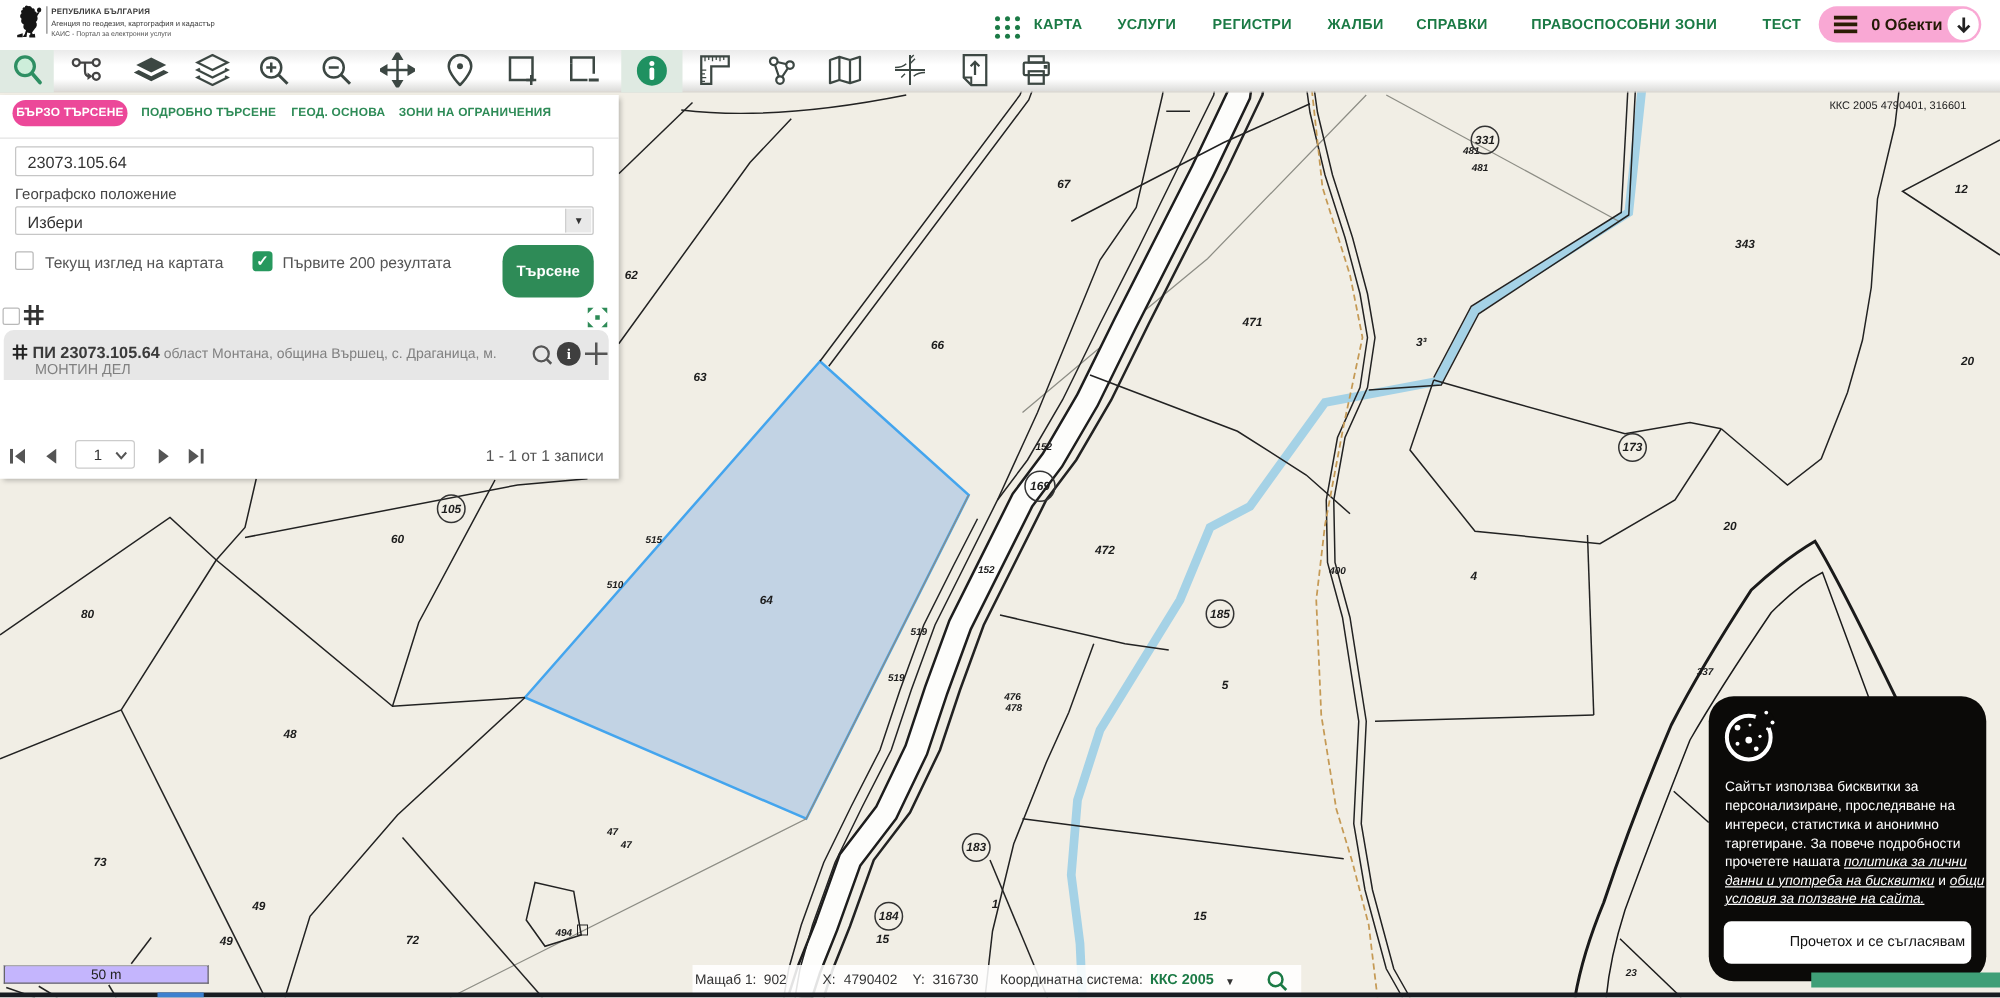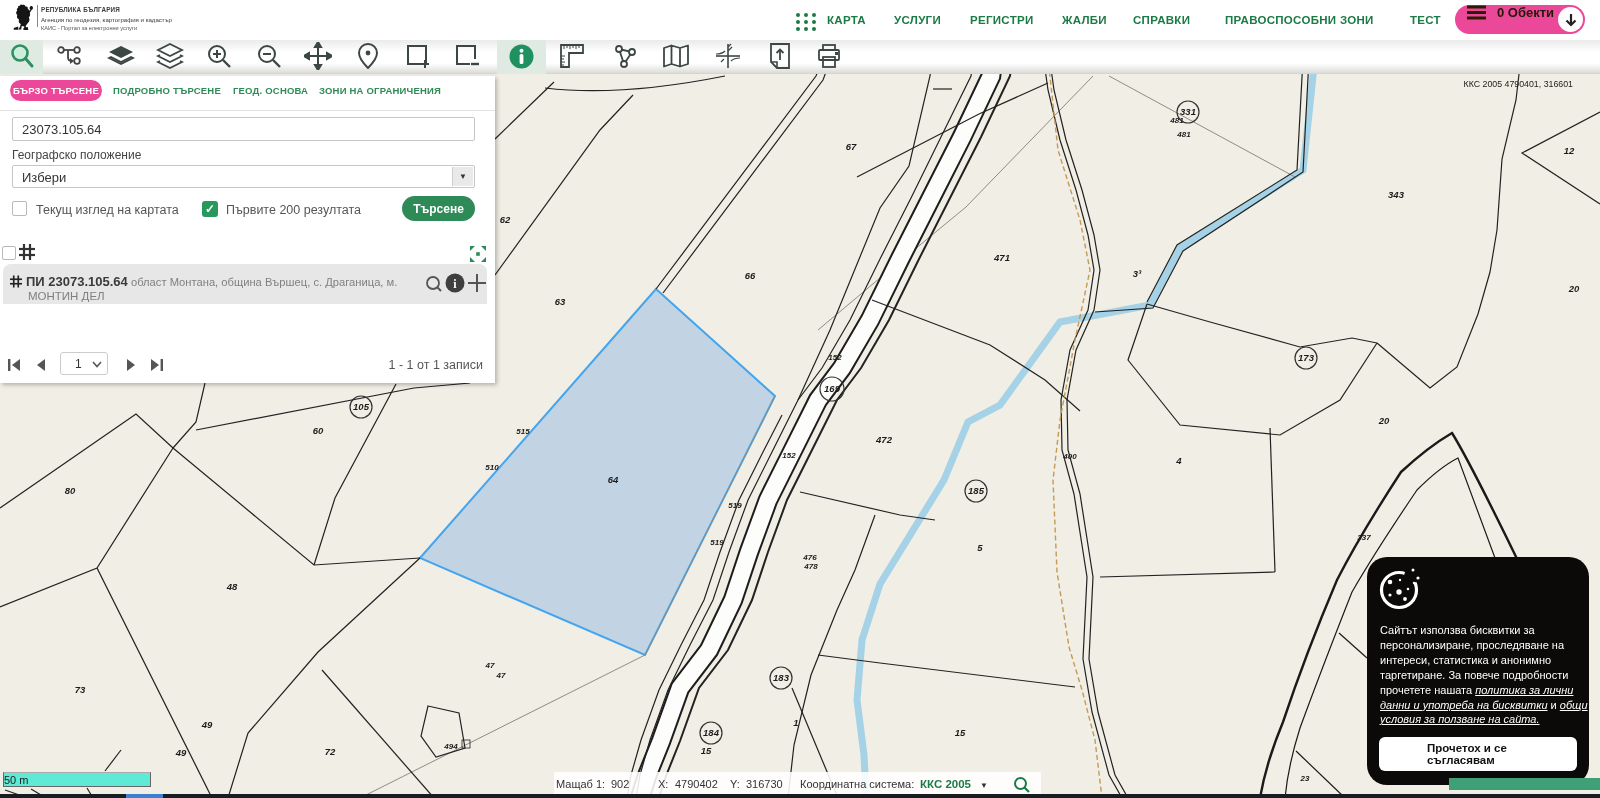--- a/index.html
+++ b/index.html
@@ -8,21 +8,21 @@
 
 #topbar { position:absolute; left:0; top:0; width:1600px; height:40px; background:#fff; z-index:30; }
 #logo { position:absolute; left:10px; top:3px; }
 #logosep { position:absolute; left:37px; top:5px; width:1px; height:22px; background:#888; }
 #logotxt { position:absolute; left:41px; top:6px; color:#3a3a3a; }
 #logotxt .l1 { font-size:6.3px; font-weight:bold; letter-spacing:.2px; }
 #logotxt .l2 { font-size:6.1px; margin-top:2.5px; }
 #logotxt .l3 { font-size:5.6px; margin-top:2.5px; color:#555; }
 #menu { position:absolute; left:0; top:0; width:1600px; height:40px; }
 #menu .item { position:absolute; top:14px; color:#1b7a45; font-weight:bold; font-size:11.5px; letter-spacing:.3px; white-space:nowrap; }
-#objpill { position:absolute; top:5px; width:130px; height:29px; background:#ec4899; border-radius:15px; display:flex; }
+#objpill { position:absolute; top:5px; width:130px; height:29px; background:#f9a8d4; border-radius:15px; display:flex; align-items:center; }
 #objpill .txt { font-size:13px; font-weight:bold; color:#231a05; margin-left:11px; }
 #objpill .circ { position:absolute; right:2px; top:2px; width:25px; height:25px; border-radius:50%; background:#fff; display:flex; align-items:center; justify-content:center; }
 
 .tbar { position:absolute; top:38px; height:36px; z-index:25; display:flex; }
 #tbar1 { left:0; width:490px; }
 #tbar2 { left:497px; width:355px; }
 .tcell { height:36px; display:flex; align-items:center; justify-content:center; }
 .tactive { background:#dfeae2; }
 
 #panel { position:absolute; left:0; top:76px; width:495px; height:307px; background:#fff; z-index:20; box-shadow:2px 2px 4px rgba(0,0,0,.25); }
@@ -30,38 +30,38 @@
 .tabpill { position:absolute; left:10px; top:4px; width:92px; height:21px; background:#ec4899; color:#fff; border-radius:11px; font-size:9.5px; white-space:nowrap; font-weight:bold; display:flex; align-items:center; justify-content:center; letter-spacing:.2px; }
 .tab { position:absolute; top:9px; color:#2e8b57; font-size:9.5px; font-weight:bold; white-space:nowrap; letter-spacing:.2px; }
 #inp1 { position:absolute; left:12px; top:41px; width:463px; height:24px; border:1px solid #c6c6c6; border-radius:2px; font-size:13px; color:#333; display:flex; align-items:center; padding-left:9px; }
 #lbl1 { position:absolute; left:12px; top:72px; font-size:12px; color:#444; }
 #sel1 { position:absolute; left:12px; top:89px; width:463px; height:23px; border:1px solid #c6c6c6; border-radius:2px; font-size:13px; color:#333; }
 #sel1 .stxt { position:absolute; left:9px; top:4px; }
 #sel1 .sbtn { position:absolute; right:1px; top:1px; width:21px; height:19px; background:#e9e9e9; border-left:1px solid #cfcfcf; display:flex; align-items:center; justify-content:center; font-size:8px; color:#333; }
 .cb { position:absolute; width:15px; height:15px; border:1px solid #b9b9b9; border-radius:2px; background:#fff; }
 .cbg { position:absolute; width:16px; height:16px; border-radius:3px; background:#27985e; color:#fff; font-size:12px; font-weight:bold; text-align:center; line-height:16px; }
 .cbl { position:absolute; font-size:12.5px; color:#555; }
-#btnsearch { position:absolute; left:402px; top:120px; width:73px; height:25px; background:#2e8b57; border-radius:13px; color:#fff; font-weight:bold; font-size:12px; display:flex; align-items:center; justify-content:center; }
+#btnsearch { position:absolute; left:402px; top:120px; width:73px; height:42px; background:#2e8b57; border-radius:13px; color:#fff; font-weight:bold; font-size:12px; display:flex; align-items:center; justify-content:center; }
 #rescard { position:absolute; left:3px; top:188px; width:484px; height:40px; background:#e7e7e7; border-radius:8px 8px 0 0; }
 #resyellow { position:absolute; left:3px; top:232px; width:484px; height:42px; background:#f5c566; border-radius:0 0 8px 8px; font-size:8.7px; color:#3b3b2e; font-weight:bold; line-height:14px; padding:5px 0 0 9px; white-space:nowrap; }
 #pager { position:absolute; left:0px; top:276px; width:495px; height:24px; }
 
 #wm { position:absolute; left:51px; top:357px; z-index:22; font-size:46px; font-weight:bold; letter-spacing:5.5px; color:rgba(238,188,180,0.16); -webkit-text-stroke:2.2px rgba(183,66,57,0.62); }
 
-#scalebox { position:absolute; left:3px; top:772px; width:148px; height:15px; background:#5eead4; border:1px solid #666; border-top-color:#aaa; z-index:15; font-size:11px; color:#222; line-height:14px; }
+#scalebox { position:absolute; left:3px; top:772px; width:164px; height:15px; background:#c4b5fd; border:1px solid #666; border-top-color:#aaa; z-index:15; font-size:11px; color:#222; text-align:center; line-height:14px; }
 #coordbar { position:absolute; left:554px; top:772px; width:487px; height:26px; background:rgba(255,255,255,0.88); z-index:15; font-size:11px; color:#333; white-space:nowrap; }
 #coordbar > span { position:absolute; top:6px; }
 #footer { position:absolute; left:0; top:794px; width:1600px; height:4px; background:#181d22; z-index:40; }
 #footerblue { position:absolute; left:126px; top:794px; width:37px; height:4px; background:#3c80cf; z-index:41; }
 #kkslabel { position:absolute; right:27px; top:79px; font-size:8.8px; color:#222; z-index:5; }
 
 #cookie { position:absolute; left:1367px; top:557px; width:222px; height:228px; background:#0b0a08; border-radius:20px; z-index:35; color:#fff; }
 #cookie .ctext { position:absolute; left:13px; top:66px; width:206px; font-size:11px; line-height:14.9px; white-space:nowrap; overflow:visible; }
 #cookie .ctext i { font-style:italic; text-decoration:underline; }
-#cbtn { position:absolute; left:12px; top:180px; width:198px; height:34px; background:#fff; border-radius:6px; color:#111; font-size:11.5px; font-weight:bold; display:flex; align-items:center; justify-content:center;padding-left:48px; }
+#cbtn { position:absolute; left:12px; top:180px; width:198px; height:34px; background:#fff; border-radius:6px; color:#111; font-size:11.5px; font-weight:normal; display:flex; align-items:center; justify-content:center;padding-left:48px; }
 #greenstrip { position:absolute; left:1449px; top:778px; width:151px; height:12px; background:#3f9f77; z-index:36; }
 </style>
 </head>
 <body>
 <div id="stage">
 
   <div id="mapwrap" style="position:absolute;left:0;top:40px;width:1600px;height:758px;z-index:1;">
   <svg width="1600" height="758" viewBox="0 40 1600 758" style="display:block;">
     <rect x="0" y="40" width="1600" height="758" fill="#f1eee5"></rect>
 

